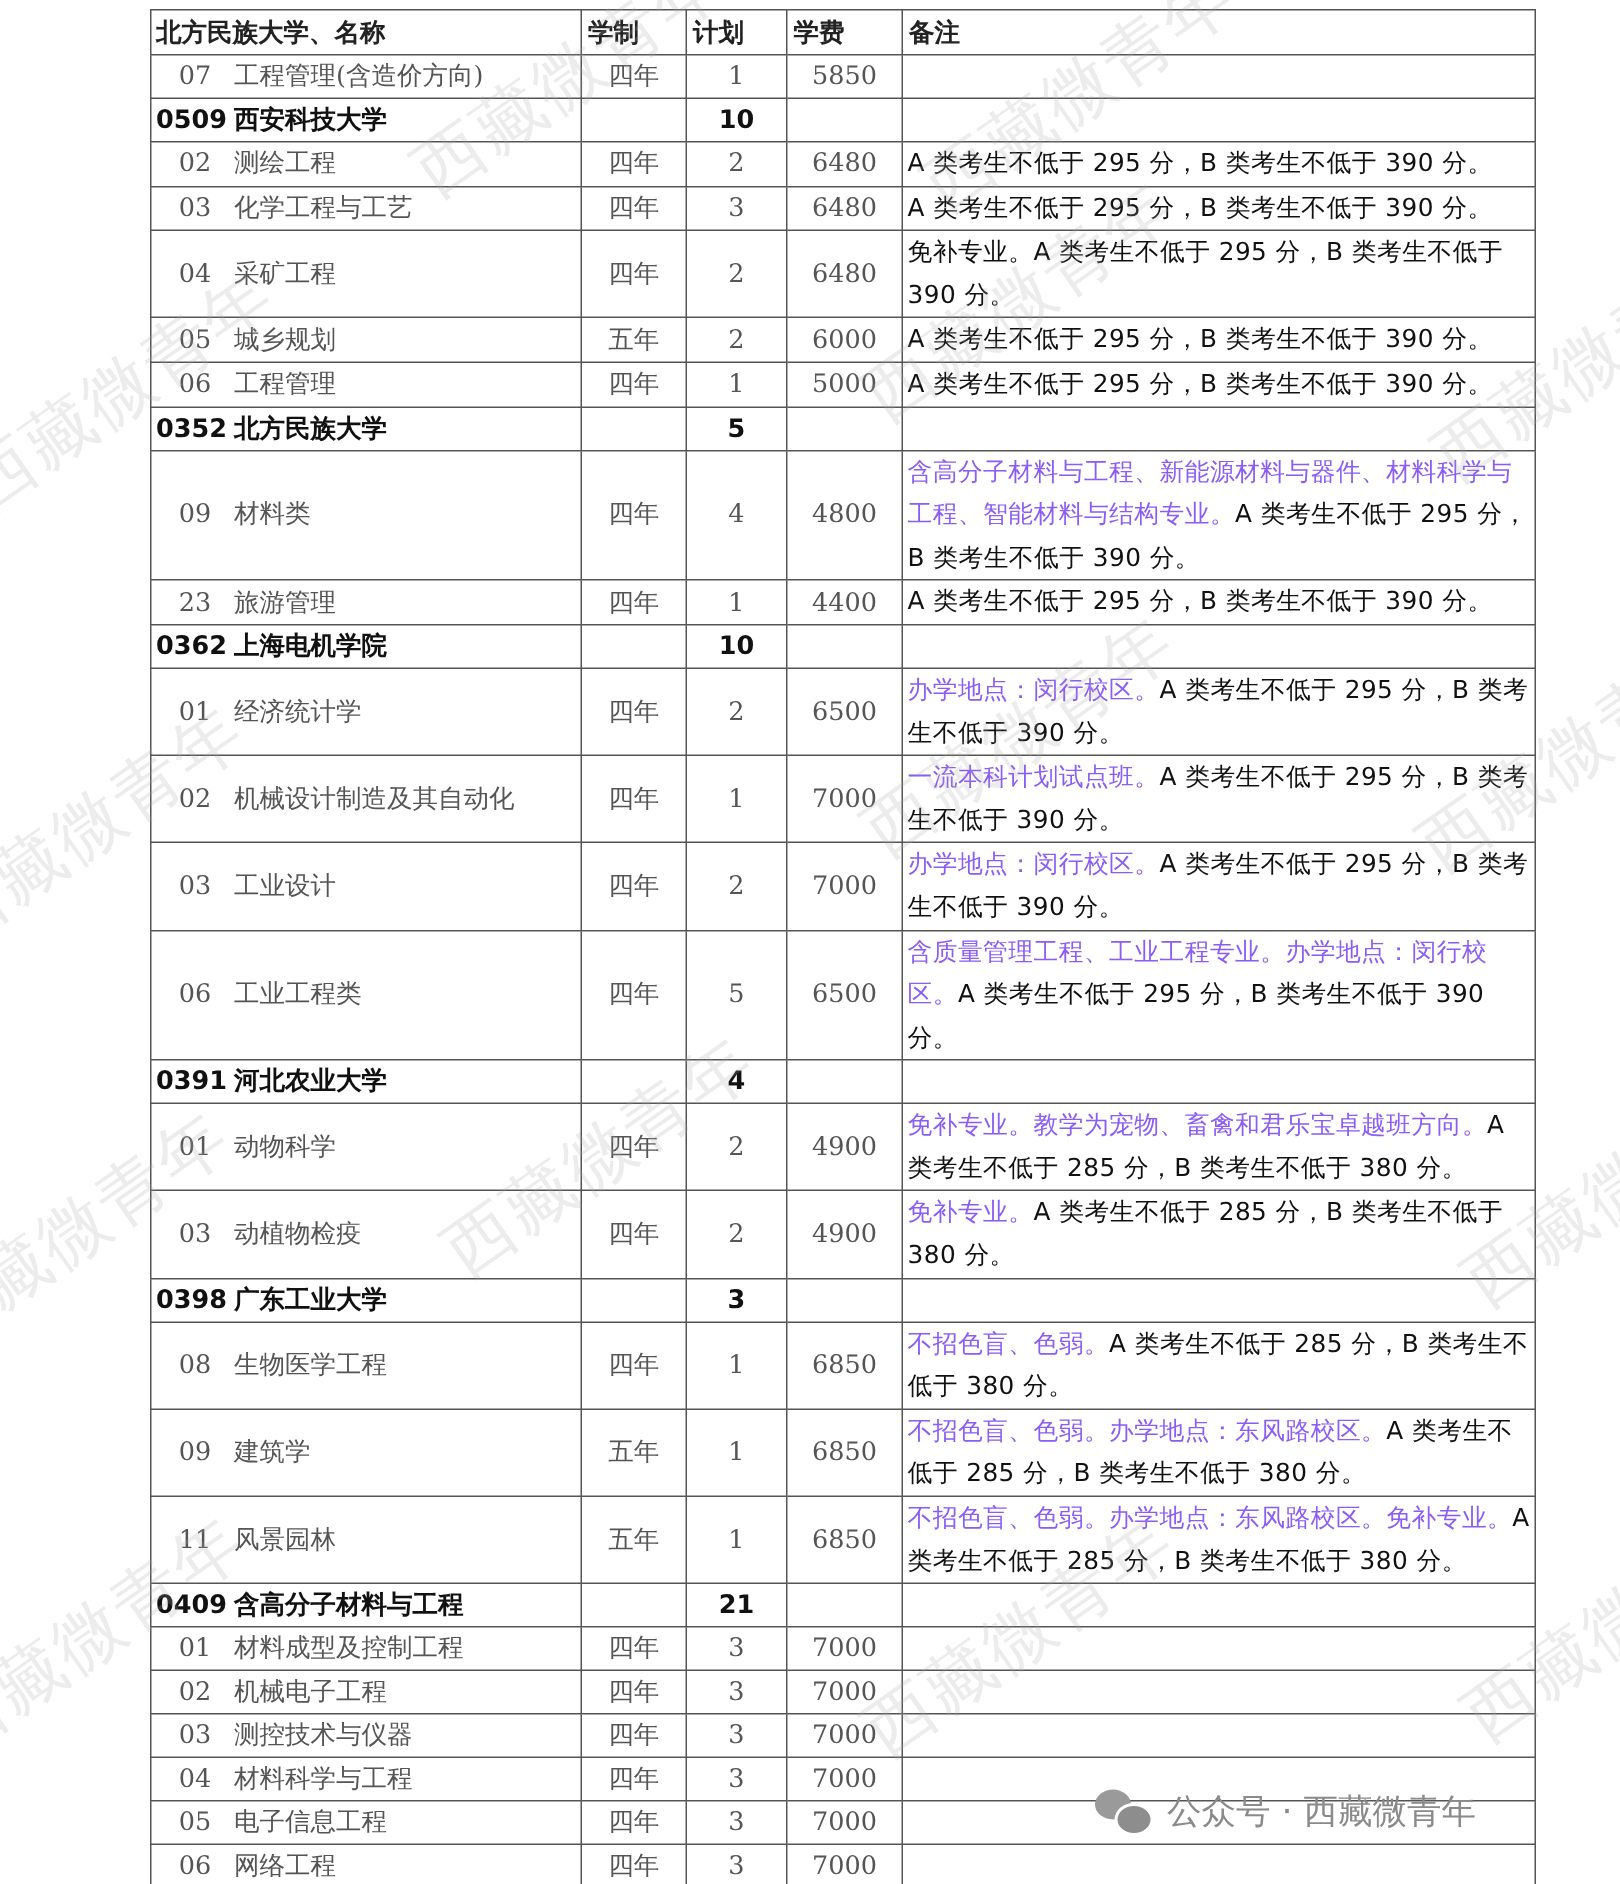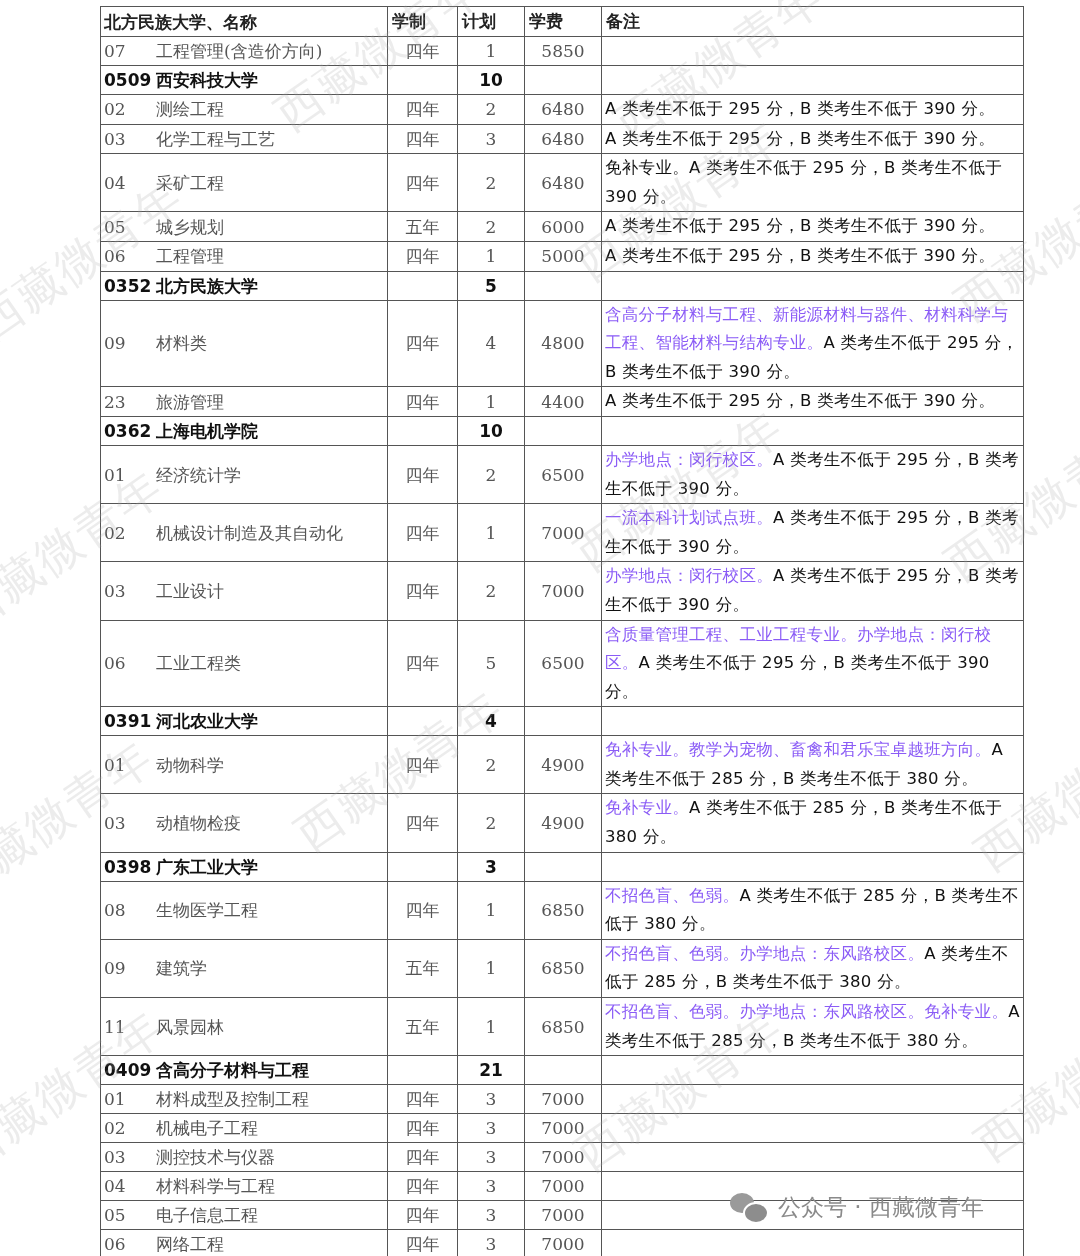--- a/index.html
+++ b/index.html
@@ -12,21 +12,21 @@
   col.c-dur { width: 70px; }
   col.c-plan { width: 67px; }
   col.c-fee { width: 77px; }
   col.c-note { width: 422px; }
   th { font-weight: bold; color: #222; font-family: "DejaVu Sans", "Liberation Sans", sans-serif; font-size: 17px; height: 29px; }
   th.left { text-align: left; padding-left: 3px; }
   th.center { text-align: left; font-family: Liberation Serif, serif; }
   tr.uni td { font-weight: bold; color: #111; height: 28px; font-family: "DejaVu Sans", "Liberation Sans", sans-serif; }
   tr.major td { color: #555; }
   td.name { white-space: nowrap; padding-left: 3px; }
-  .code { display: inline-block; width: 52px; }
+  .code { display: inline-block; width: 52px; text-align: center; }
   tr.uni .code { width: 52px; text-align: left; }
   td.center { text-align: center; }
   td.note { text-align: left; font-size: 16.5px; line-height: 28.6px; padding: 0 3px; letter-spacing: 0.3px; }
   .note .plain { color: #8b5cf6; font-weight: normal; }
   .note .strong { color: #111; font-weight: normal; font-family: "DejaVu Sans", "Liberation Sans", sans-serif; }
   tr.h1 td { height: 28px; }
   tr.h2 td { height: 56px; }
   tr.h3 td { height: 85px; }
   .wm { position: absolute; color: rgba(170,170,170,0.22); font-family: "DejaVu Sans", "Liberation Sans", sans-serif;
         font-size: 46px; transform: rotate(-35deg); white-space: nowrap; pointer-events: none; letter-spacing: 2px; }

